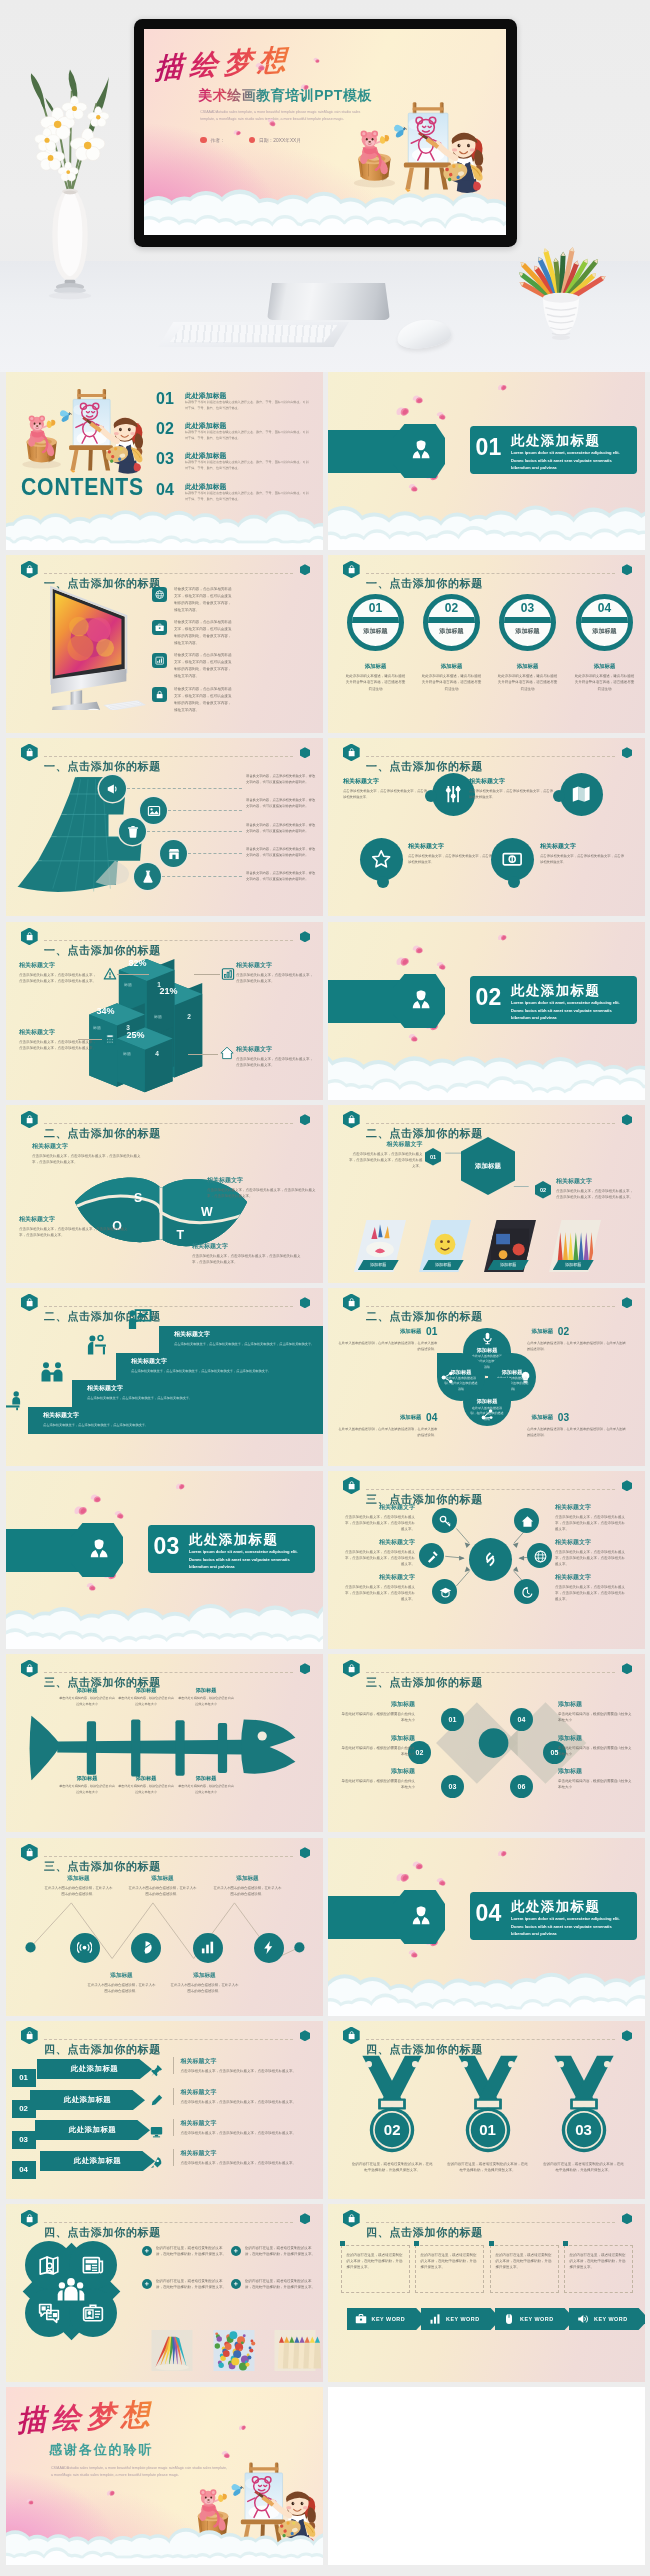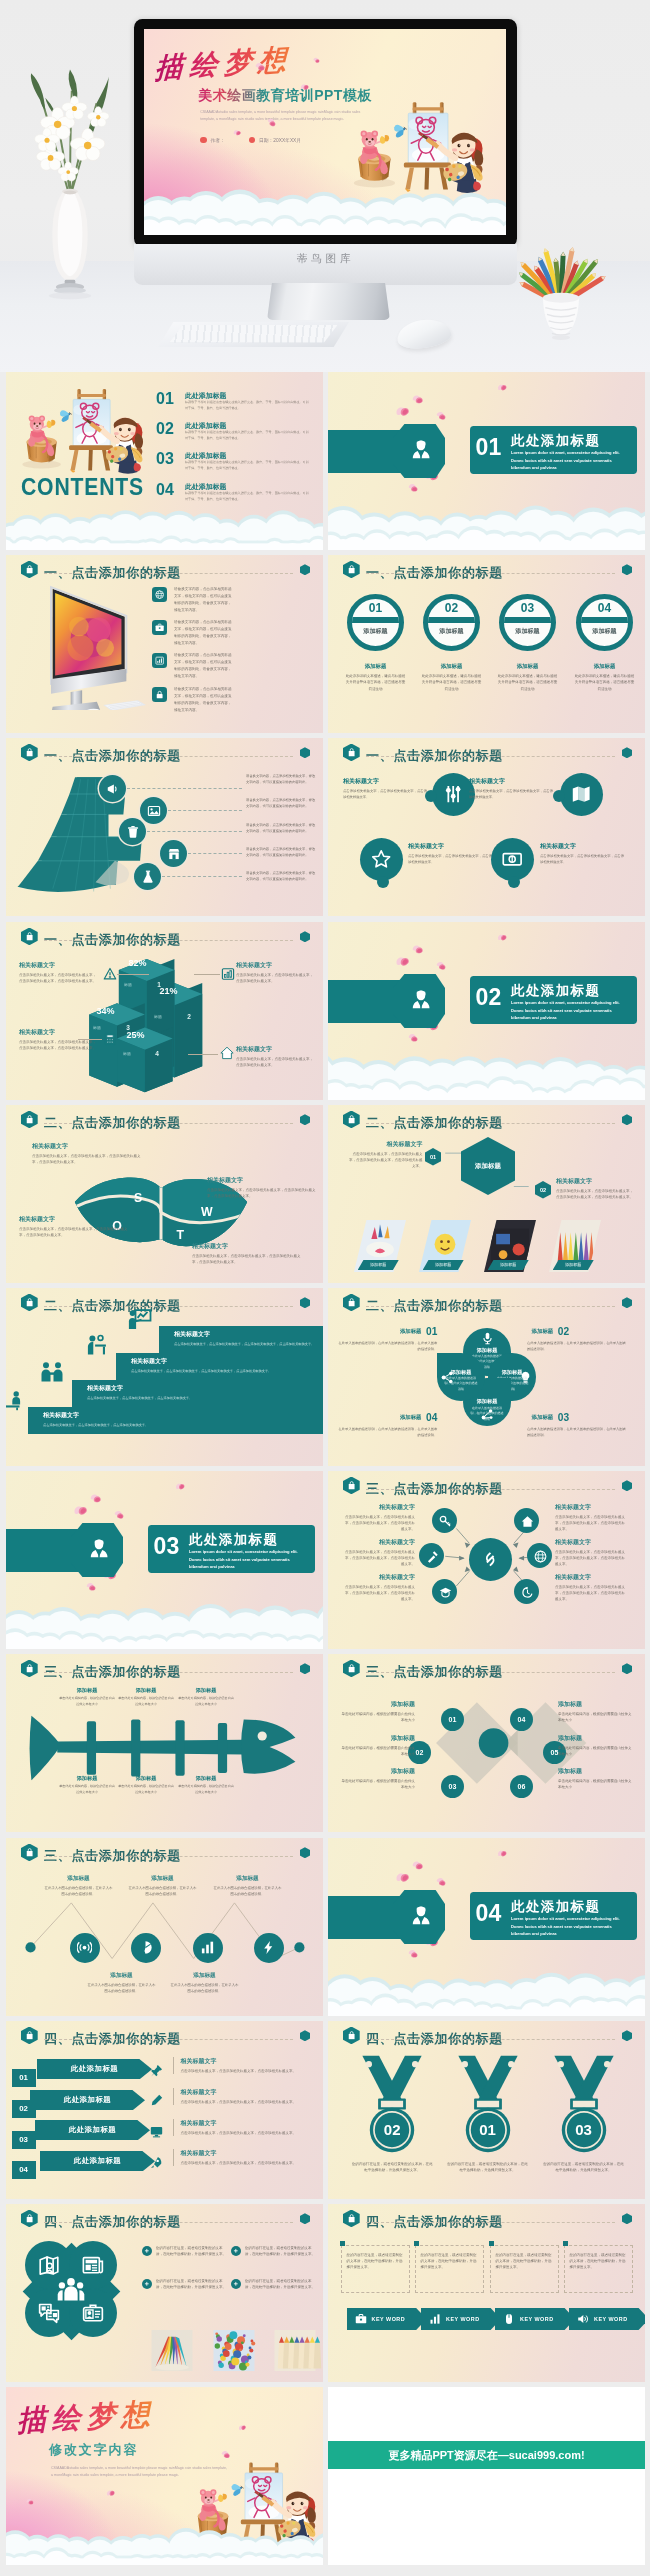--- a/index.html
+++ b/index.html
@@ -35,21 +35,21 @@
   .slide{width:317px;height:178px;position:relative;overflow:hidden;contain:paint;
      background:linear-gradient(108deg,#f6f0d2 0%,#f7eed0 22%,#f7e9cf 42%,#f4e2d4 62%,#f0dcd8 80%,#eddad9 100%);}
   .slide *{box-sizing:border-box;}
 </style>
 <style>
   
   .sld-hdr{position:absolute;left:15px;top:5.6px;right:13px;height:18.6px;}
   .hexbtn{position:absolute;left:0;top:0;width:16.7px;height:17.6px;background:#137d80;
     clip-path:polygon(50% 0,100% 25%,100% 75%,50% 100%,0 75%,0 25%);}
   .hexbtn svg{position:absolute;left:3.7px;top:3.7px;width:9.3px;height:10.2px;fill:#fff;}
-  .sld-hdr .ttl{position:absolute;left:23px;top:3px;font-size:13px;color:#2c6a6b;font-weight:700;letter-spacing:0.7px;white-space:nowrap;}
+  .sld-hdr .ttl{position:absolute;left:23px;top:15px;font-size:11px;color:#2c6a6b;font-weight:700;letter-spacing:0.7px;white-space:nowrap;}
   .sld-hdr .rule{position:absolute;left:23px;top:12px;right:16.7px;border-top:0.9px dashed #cbbfae;}
   .sld-hdr .dot{position:absolute;right:0;top:3.7px;width:10.2px;height:11px;background:#137d80;
     clip-path:polygon(50% 0,100% 25%,100% 75%,50% 100%,0 75%,0 25%);}
 
   .clouds{position:absolute;left:0;bottom:0;display:block;overflow:hidden;}
 
   
   .secslide .leftbar{position:absolute;left:0;top:58px;width:89px;height:43px;background:#137d80;}
   .secslide .lefthex{position:absolute;left:65px;top:52px;width:52px;height:54px;background:#137d80;
     clip-path:polygon(22% 0,82% 0,100% 26%,100% 74%,82% 100%,22% 100%,0 74%,0 26%);}
@@ -617,23 +617,20 @@
               <circle cx="356.0" cy="57.7" r="15.0" fill="#fdfeff"></circle>
               <circle cx="374.8" cy="57.6" r="15.4" fill="#fdfeff"></circle>
               <circle cx="398.7" cy="59.4" r="15.4" fill="#fdfeff"></circle>
               <circle cx="423.8" cy="55.6" r="15.8" fill="#fdfeff"></circle>
               <circle cx="438.9" cy="58.3" r="13.8" fill="#fdfeff"></circle>
               <rect x="-20" y="51" width="430" height="19" fill="#fdfeff"></rect>
             </g>
           </svg>
   </div>
  </div>
- <div class="mon-chin">
-        <div class="logo">蒂鸟图库</div>
-      </div>
  <div class="mon-base"></div>
  <div class="kbd"></div>
  <div class="mouse"></div>
  <svg class="pencils" viewBox="0 0 120 160">
   <path d="M61.4 109.4 L15.5 84.9 L9.7 85.2 L12.7 90.2 L58.6 114.6z" fill="#e8734a"></path>
         <path d="M15.2 85.5 L9.7 85.2 L13.0 89.7z" fill="#f2dfc0"></path>
         <path d="M61.8 109.6 L14.8 73.9 L9.0 73.3 L11.2 78.7 L58.2 114.4z" fill="#4f9e43"></path>
         <path d="M14.5 74.4 L9.0 73.3 L11.6 78.2z" fill="#f2dfc0"></path>
         <path d="M62.2 109.9 L16.7 62.1 L11.0 60.6 L12.3 66.3 L57.8 114.1z" fill="#f0a22e"></path>
         <path d="M16.2 62.5 L11.0 60.6 L12.7 65.9z" fill="#f2dfc0"></path>
@@ -2771,21 +2768,21 @@
             <path d="M1.5 11.5 C1 6.5 5 2.5 9.5 3 C13 3.5 16 6 16.5 9 C14 8 11 9 9 11 C6.5 13.5 3 13.5 1.5 11.5Z" fill="#f7cddb"></path>
             <path d="M8 14.5 C6.5 11 9 6.5 13 5.8 C17.5 5 20.8 8.5 20 12 C19.3 15.2 14 17.2 10.8 16.4 C9.4 16 8.4 15.4 8 14.5Z" fill="#ef87a8"></path>
             <path d="M10 13.8 C9.2 11.2 11.6 8.2 14.6 7.8 C17.2 7.5 19 9.4 18.7 11.6 C18.3 14 14.6 15.8 12.2 15.2 Z" fill="#e5608c"></path>
           </svg>
           <svg class="petal" style="left:232px;top:37px;width:8.4px;height:6.9px;transform:rotate(-30deg);" viewBox="0 0 22 18">
             <path d="M1.5 11.5 C1 6.5 5 2.5 9.5 3 C13 3.5 16 6 16.5 9 C14 8 11 9 9 11 C6.5 13.5 3 13.5 1.5 11.5Z" fill="#f7cddb"></path>
             <path d="M8 14.5 C6.5 11 9 6.5 13 5.8 C17.5 5 20.8 8.5 20 12 C19.3 15.2 14 17.2 10.8 16.4 C9.4 16 8.4 15.4 8 14.5Z" fill="#ef87a8"></path>
             <path d="M10 13.8 C9.2 11.2 11.6 8.2 14.6 7.8 C17.2 7.5 19 9.4 18.7 11.6 C18.3 14 14.6 15.8 12.2 15.2 Z" fill="#e5608c"></path>
           </svg>
 <div class="th-title">描绘梦想</div>
-<div class="th-sub">修改文字内容</div>
+<div class="th-sub">感谢各位的聆听</div>
 <div class="th-desc">CSIAAADAstudio sales template, a more beautiful template please magic rainMagic rain studio sales template, a moreMagic rain studio sales template, a more beautiful template please magic.</div>
 <div class="th-ill"><svg class="illus" viewBox="0 0 200 150">
  <defs>
   <linearGradient id="i1-stump" x1="0" y1="0" x2="1" y2="0">
     <stop offset="0" stop-color="#b9762f"></stop>
                   <stop offset=".35" stop-color="#e0a059"></stop>
                   <stop offset=".7" stop-color="#c4833c"></stop>
                   <stop offset="1" stop-color="#9d6228"></stop>
                 </linearGradient>
   <linearGradient id="i1-wood" x1="0" y1="0" x2="1" y2="0">
@@ -3006,18 +3003,17 @@
               <circle cx="306.7" cy="47.7" r="10.4" fill="#fdfeff"></circle>
               <circle cx="322.8" cy="47.3" r="11.3" fill="#fdfeff"></circle>
               <circle cx="334.4" cy="47.9" r="11.2" fill="#fdfeff"></circle>
               <circle cx="353.6" cy="45.0" r="12.8" fill="#fdfeff"></circle>
               <circle cx="372.4" cy="45.1" r="12.6" fill="#fdfeff"></circle>
               <rect x="-20" y="39" width="381" height="19" fill="#fdfeff"></rect>
             </g>
           </svg>
 </div>
         <div class="slide sl-promo">
-<div class="pm1">更多精品PPT资源尽在—sucai999.com!</div>
         </div>
       </div>
     </div>
   </div>
 
 
 </body></html>

